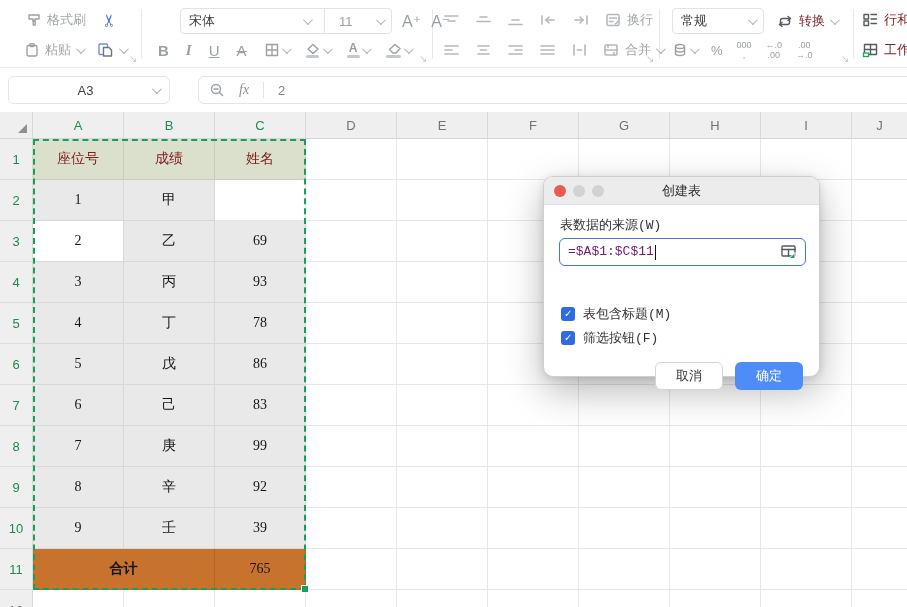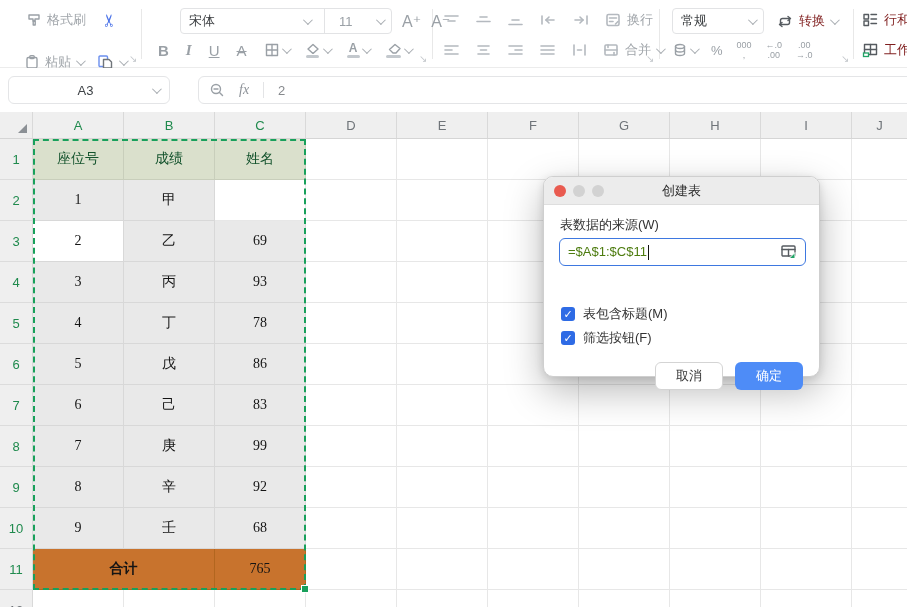--- a/index.html
+++ b/index.html
@@ -60,45 +60,45 @@
     display:flex; align-items:center; justify-content:center; font-size:13px; color:#1f8a4d; }
   .rh.dim { color:#6f7479; }
   #gridbg { position:absolute; left:33px; top:27px; width:874px; height:468px;
     background-image:
       repeating-linear-gradient(to right, transparent 0 90px, #e7e7e7 90px 91px),
       repeating-linear-gradient(to bottom, transparent 0 40px, #e7e7e7 40px 41px); }
   .trow { position:absolute; left:33px; height:41px; display:flex;
     font-family:"Liberation Serif","DejaVu Serif",serif; font-size:14px; color:#141414; }
   .td { width:91px; flex:0 0 auto; display:flex; align-items:center; justify-content:center;
     border-right:1px solid #d8d8d8; border-bottom:1px solid #d8d8d8; background:#e9e9e9; }
-  .trow.hdr .td { background:#dae0cc; color:#14532d; border-right:1px solid #c8cebb; border-bottom:1px solid #c8cebb; }
+  .trow.hdr .td { background:#dae0cc; color:#7f1d1d; border-right:1px solid #c8cebb; border-bottom:1px solid #c8cebb; }
   .td.active { background:#ffffff; }
   .trow.total .td { background:#c8732d; border-right:1px solid #b2661f; border-bottom:1px solid #b2661f; color:#141414; }
   .td.merged { width:182px;font-weight:bold; }
   #selbox { position:absolute; left:33px; top:27px; width:273px; height:451px;
     border:2px dashed #18a05b; pointer-events:none; }
   #fillhandle { position:absolute; left:301px; top:473px; width:8px; height:8px;
     background:#18a05b; border:1px solid #fff; }
 
   
   #dlg { position:absolute; left:543px; top:176px; width:277px; height:201px; background:#fff;
     border-radius:10px; border:1px solid #cfcfcf;
-    box-shadow:0 14px 38px rgba(0,0,0,.28), 0 2px 8px rgba(0,0,0,.12); }
+    box-shadow:0 14px 38px rgba(0,0,0,.28), 0 2px 8px rgba(0,0,0,.12);font-family:Liberation Mono, monospace; }
   #dlg-title { height:28px; background:#ececec; border-bottom:1px solid #dedede;
     border-radius:9px 9px 0 0; position:relative; display:flex; align-items:center; justify-content:center;
     font-size:13px; color:#2c2c2c; font-weight:500; }
   .tl { position:absolute; top:8px; width:12px; height:12px; border-radius:50%; }
   .tl.red { left:10px; background:#e95b50; }
   .tl.g1 { left:29px; background:#d2d2d2; }
   .tl.g2 { left:48px; background:#d2d2d2; }
   #dlg-body { position:relative; height:172px; font-size:13px; color:#333; }
   #src-label { position:absolute; left:16px; top:11px; }
   #src-input { position:absolute; left:15px; top:33px; width:247px; height:28px;
     border:1.5px solid #3e78e0; border-radius:6px; background:#fff; display:flex; align-items:center;
-    padding:0 8px; color:#4d7c0f;gap:27px; }
+    padding:0 8px; color:#701a75;gap:27px; }
   #src-input .txt { flex:1; }
   .caret { width:1px; height:15px; background:#111; display:inline-block; vertical-align:middle; margin-left:1px; }
   .cbrow { position:absolute; left:17px; display:flex; align-items:center; gap:8px; }
   .cb { width:14px; height:14px; background:#2e6be5; border-radius:3px; color:#fff; font-size:11px;
     line-height:14px; text-align:center; font-weight:bold; }
   .btn { position:absolute; top:157px; width:68px; height:28px; border-radius:6px; font-size:13px;
     display:flex; align-items:center; justify-content:center; cursor:default; }
   #btn-cancel { left:111px; background:#fff; border:1px solid #d4d4d4; color:#333; }
   #btn-ok { left:191px; background:#4e8cf7; color:#fff; }
 </style>
@@ -116,21 +116,21 @@
       <svg class="ic" width="16" height="16">
         <path class="icp" d="M3 3 h10 v4 h-4 v2 h-2 v-2 H3 z"></path>
           <path class="icp" d="M7.2 9 h2 v4 h-2 z"></path>
       </svg>
       <span>格式刷</span>
     </div>
     <div class="tbtn">
       <span class="scissors">✂</span>
     </div>
   </div>
-  <div class="rrow" style="left:24px; top:36px; gap:14px;margin-top:12px;">
+  <div class="rrow" style="left:24px; top:36px; gap:14px;">
     <div class="tbtn">
       <svg class="ic" width="16" height="16">
         <rect class="icp" x="3" y="3.5" width="10" height="10.5" rx="1.4"></rect>
           <rect class="icp" x="5.8" y="1.6" width="4.4" height="3" rx="1"></rect>
       </svg>
       <span>粘贴</span>
       <span class="chev"></span>
     </div>
     <div class="tbtn">
       <svg class="ic" width="17" height="17">
@@ -425,21 +425,21 @@
     <div class="td">99</div>
   </div>
   <div class="trow" style="top:355px">
     <div class="td">8</div>
     <div class="td">辛</div>
     <div class="td">92</div>
   </div>
   <div class="trow" style="top:396px">
     <div class="td">9</div>
     <div class="td">壬</div>
-    <div class="td">68</div>
+    <div class="td">39</div>
   </div>
   <div class="trow total" style="top:437px">
     <div class="td merged">合计</div>
     <div class="td">765</div>
   </div>
 
   <div id="selbox"></div>
   <div id="fillhandle"></div>
 </div>
 

